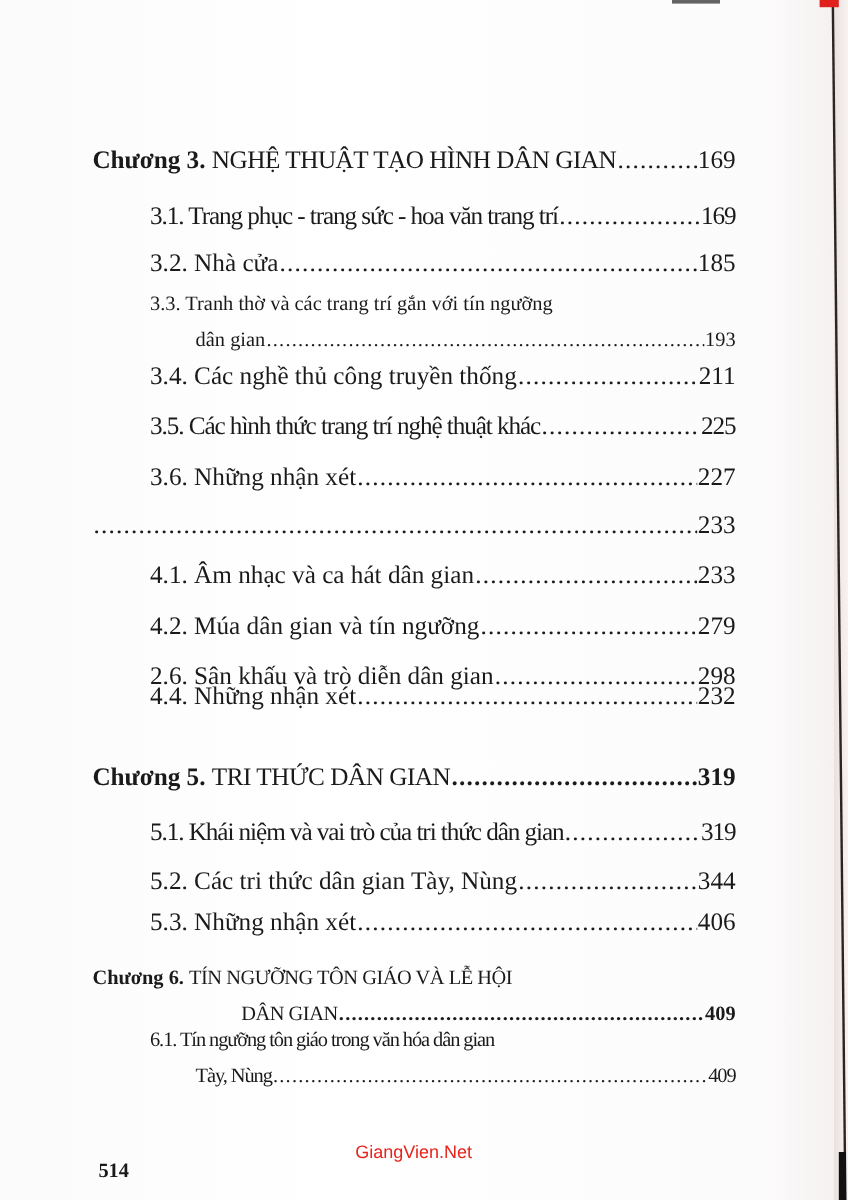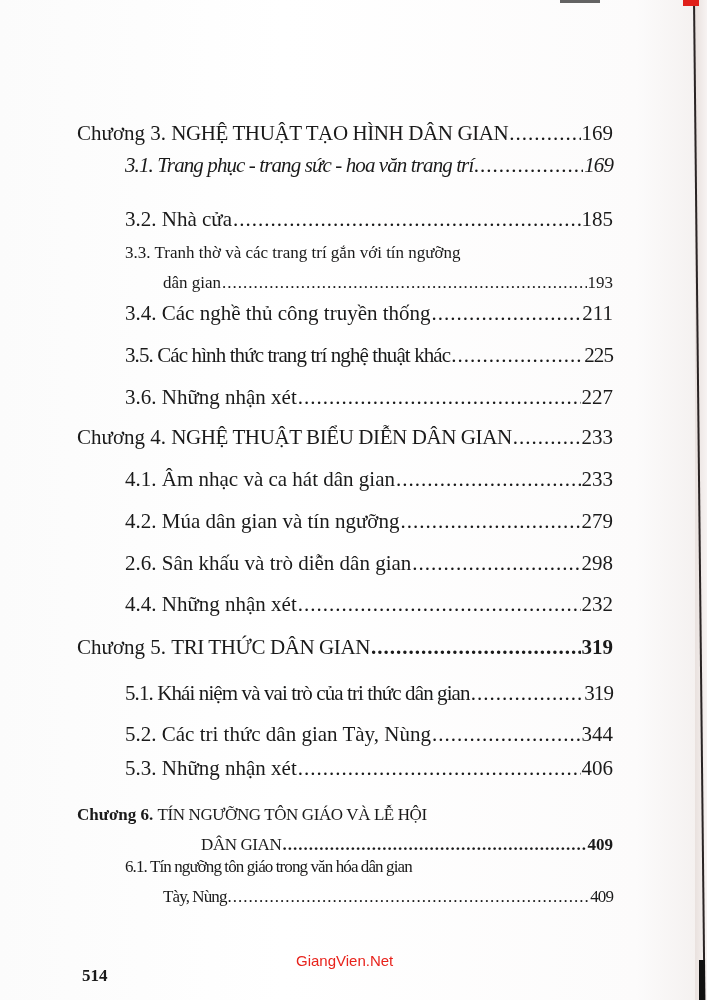--- a/index.html
+++ b/index.html
@@ -85,21 +85,21 @@
     letter-spacing: 1px;
     margin: 0 1px;
   }
   .entry .dots::after {
     content: "......................................................................................................................................................................................";
   }
   .entry .page-num {
     flex: 0 0 auto;
   }
   .chapter .prefix {
-    font-weight: normal;
+    font-weight: bold;
   }
   .chapter .title {
     font-stretch: condensed;
   }
   .chapter.bold-dots .dots, .chapter.bold-dots .page-num {
     font-weight: bold;
   }
   .cond {
     letter-spacing: -0.4px;
   }
@@ -150,21 +150,21 @@
 
     <div class="entry chapter" style="left:77px; top:120px; width:536px;">
       <span class="label">
         <span class="prefix">Chương 3.</span>
         <span class="title cond">NGHỆ THUẬT TẠO HÌNH DÂN GIAN</span>
       </span>
       <span class="dots"></span>
       <span class="page-num">169</span>
     </div>
 
-    <div class="entry cond-strong" style="left:125px; top:152px; width:488px;font-style:italic;">
+    <div class="entry cond-strong" style="left:125px; top:167px; width:488px;">
       <span class="label">3.1. Trang phục - trang sức - hoa văn trang trí</span>
       <span class="dots"></span>
       <span class="page-num">169</span>
     </div>
 
     <div class="entry" style="left:125px; top:206px; width:488px;">
       <span class="label">3.2. Nhà cửa</span>
       <span class="dots"></span>
       <span class="page-num">185</span>
     </div>
@@ -190,24 +190,20 @@
       <span class="page-num">225</span>
     </div>
 
     <div class="entry" style="left:125px; top:384px; width:488px;">
       <span class="label">3.6. Những nhận xét</span>
       <span class="dots"></span>
       <span class="page-num">227</span>
     </div>
 
     <div class="entry chapter" style="left:77px; top:424px; width:536px;">
-      <span class="label">
-        <span class="prefix">Chương 4.</span>
-        <span class="title cond">NGHỆ THUẬT BIỂU DIỄN DÂN GIAN</span>
-      </span>
       <span class="dots"></span>
       <span class="page-num">233</span>
     </div>
 
     <div class="entry" style="left:125px; top:466px; width:488px;">
       <span class="label">4.1. Âm nhạc và ca hát dân gian</span>
       <span class="dots"></span>
       <span class="page-num">233</span>
     </div>
 
@@ -216,21 +212,21 @@
       <span class="dots"></span>
       <span class="page-num">279</span>
     </div>
 
     <div class="entry" style="left:125px; top:550px; width:488px;">
       <span class="label">2.6. Sân khấu và trò diễn dân gian</span>
       <span class="dots"></span>
       <span class="page-num">298</span>
     </div>
 
-    <div class="entry" style="left:125px; top:591px; width:488px;align-items:center;">
+    <div class="entry" style="left:125px; top:567px; width:488px;align-items:center;">
       <span class="label">4.4. Những nhận xét</span>
       <span class="dots"></span>
       <span class="page-num">232</span>
     </div>
 
     <div class="entry chapter bold-dots" style="left:77px; top:634px; width:536px;">
       <span class="label">
         <span class="prefix">Chương 5.</span>
         <span class="title cond">TRI THỨC DÂN GIAN</span>
       </span>

